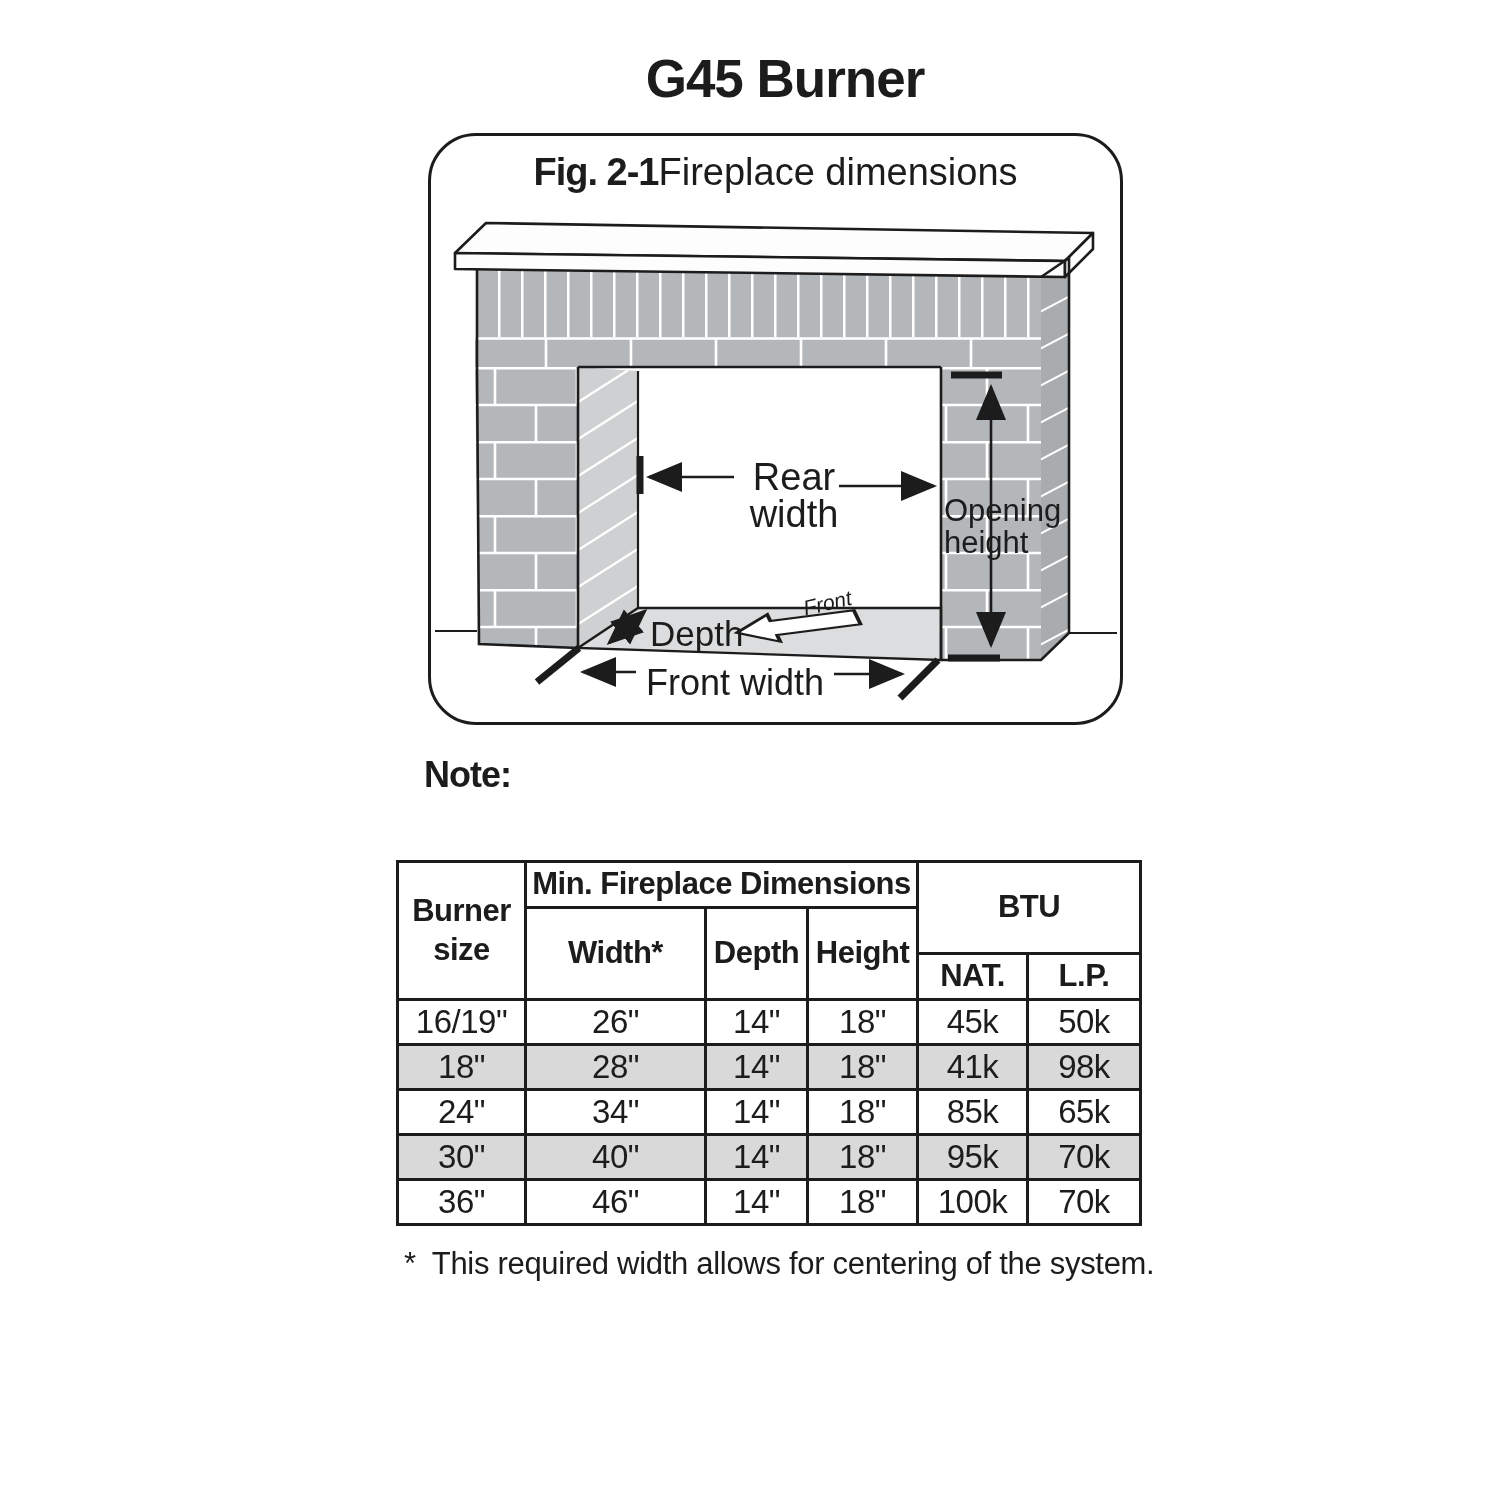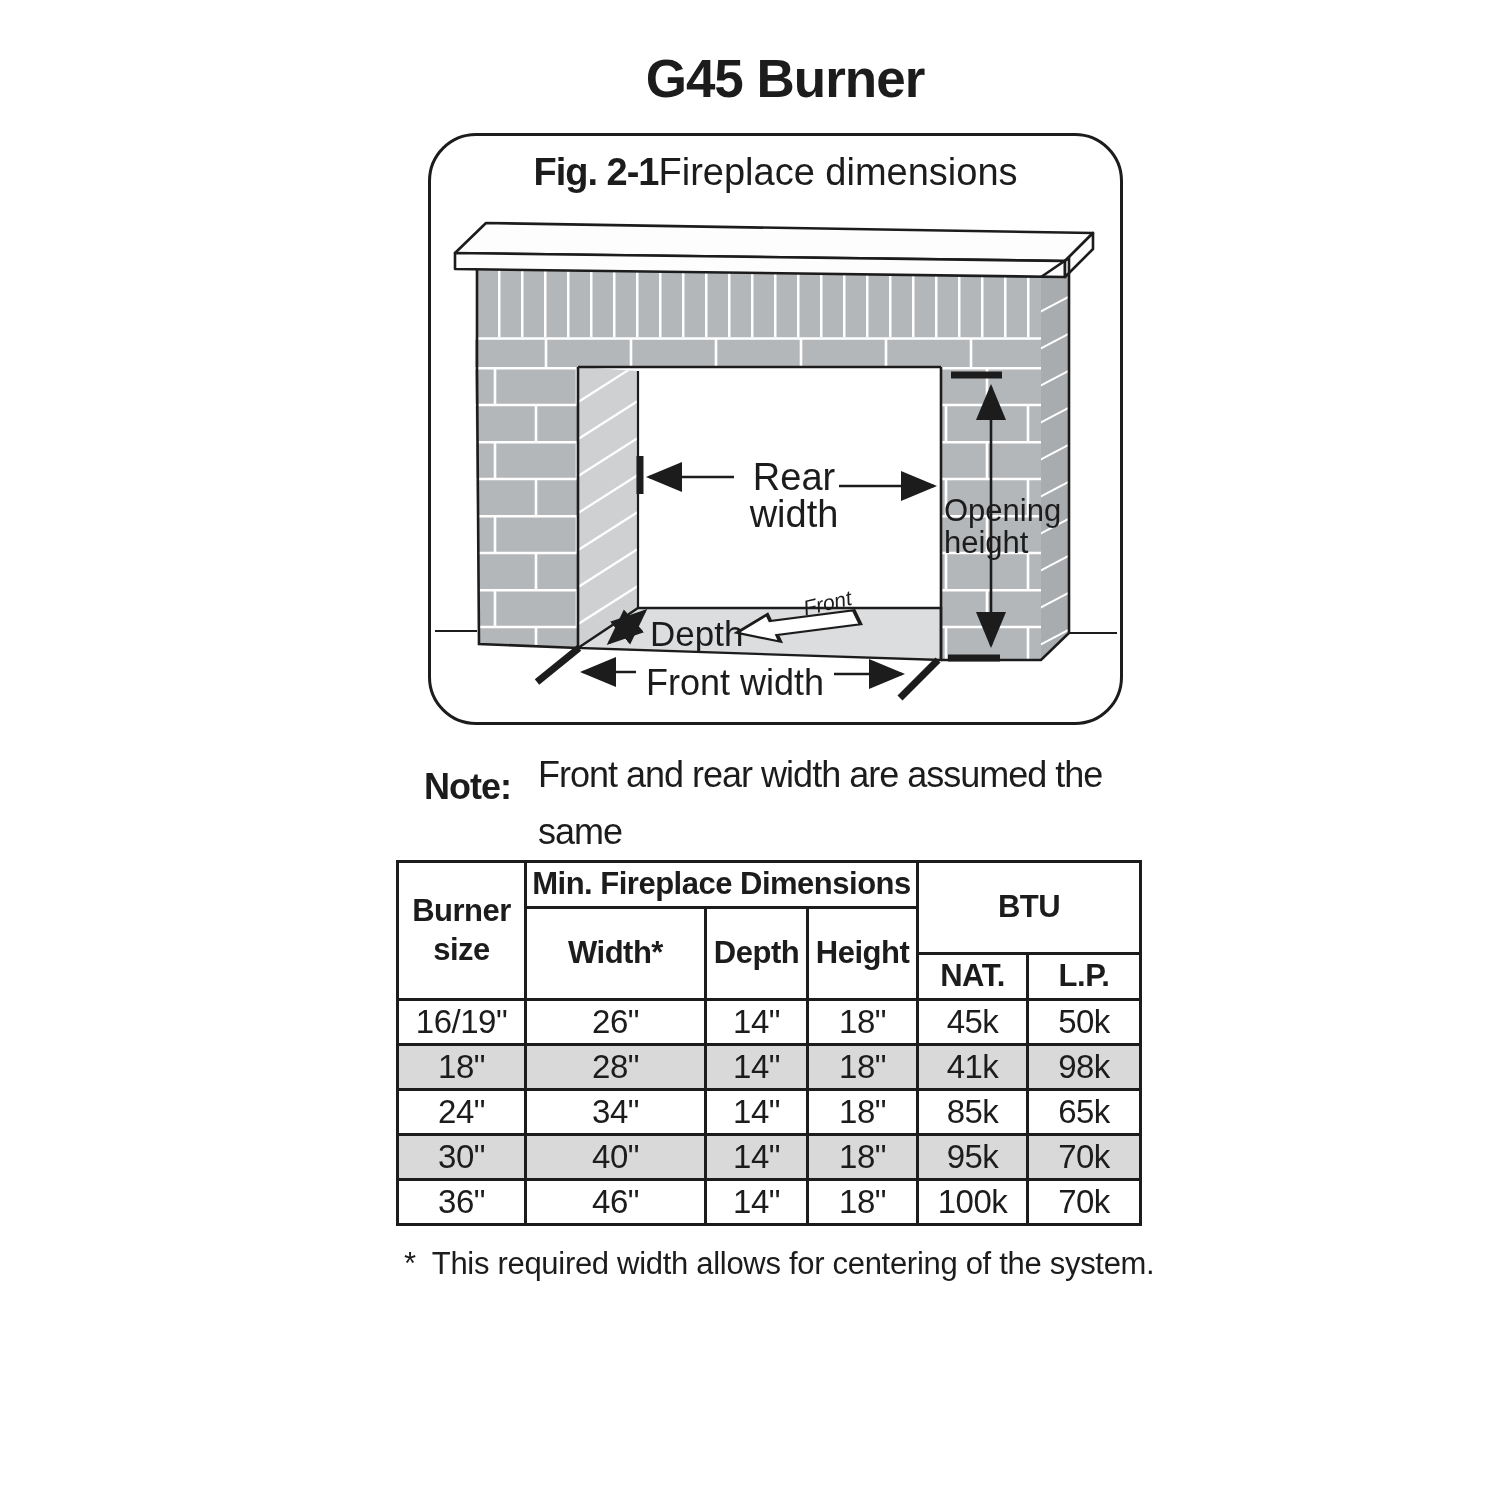--- a/index.html
+++ b/index.html
@@ -21,21 +21,21 @@
     font-size:38px;white-space:nowrap;
   }
   .figure-caption .cap-label{font-weight:bold;letter-spacing:-1px;}
   .fireplace-svg{position:absolute;left:0;top:0;width:689px;height:586px;}
   .fig-label{font-family:"Liberation Sans",sans-serif;fill:#1c1c1c;}
   
   .note{
     position:absolute;left:424px;top:746px;width:730px;display:flex;
     font-size:36px;letter-spacing:-1px;line-height:57px;
   }
-  .note-label{font-weight:bold;width:114px;flex:0 0 114px;margin-top:12px;}
+  .note-label{font-weight:bold;width:114px;flex:0 0 114px;}
   
   .dims-table{
     position:absolute;left:396px;top:860px;
     border-collapse:collapse;table-layout:fixed;
     font-size:33px;letter-spacing:-0.5px;
   }
   .dims-table th,.dims-table td{
     border:3px solid #1c1c1c;text-align:center;vertical-align:middle;padding:0;
     background:#fff;
   }
@@ -182,21 +182,20 @@
       <text class="fig-label" x="304" y="559" font-size="36" text-anchor="middle">Front width</text>
     </svg>
 
     <div class="figure-caption">
       <span class="cap-label">Fig. 2-1</span><span class="cap-text">Fireplace dimensions</span>
     </div>
   </div>
 
   <div class="note">
     <span class="note-label">Note:</span>
-    <span class="note-text"><span>Front and rear width are assumed the same</span><br><span>for see-through fireplaces.</span></span>
   </div>
 
   <table class="dims-table">
     <colgroup>
       <col class="col-size">
         <col class="col-width">
         <col class="col-depth">
       <col class="col-height">
         <col class="col-nat">
         <col class="col-lp">

